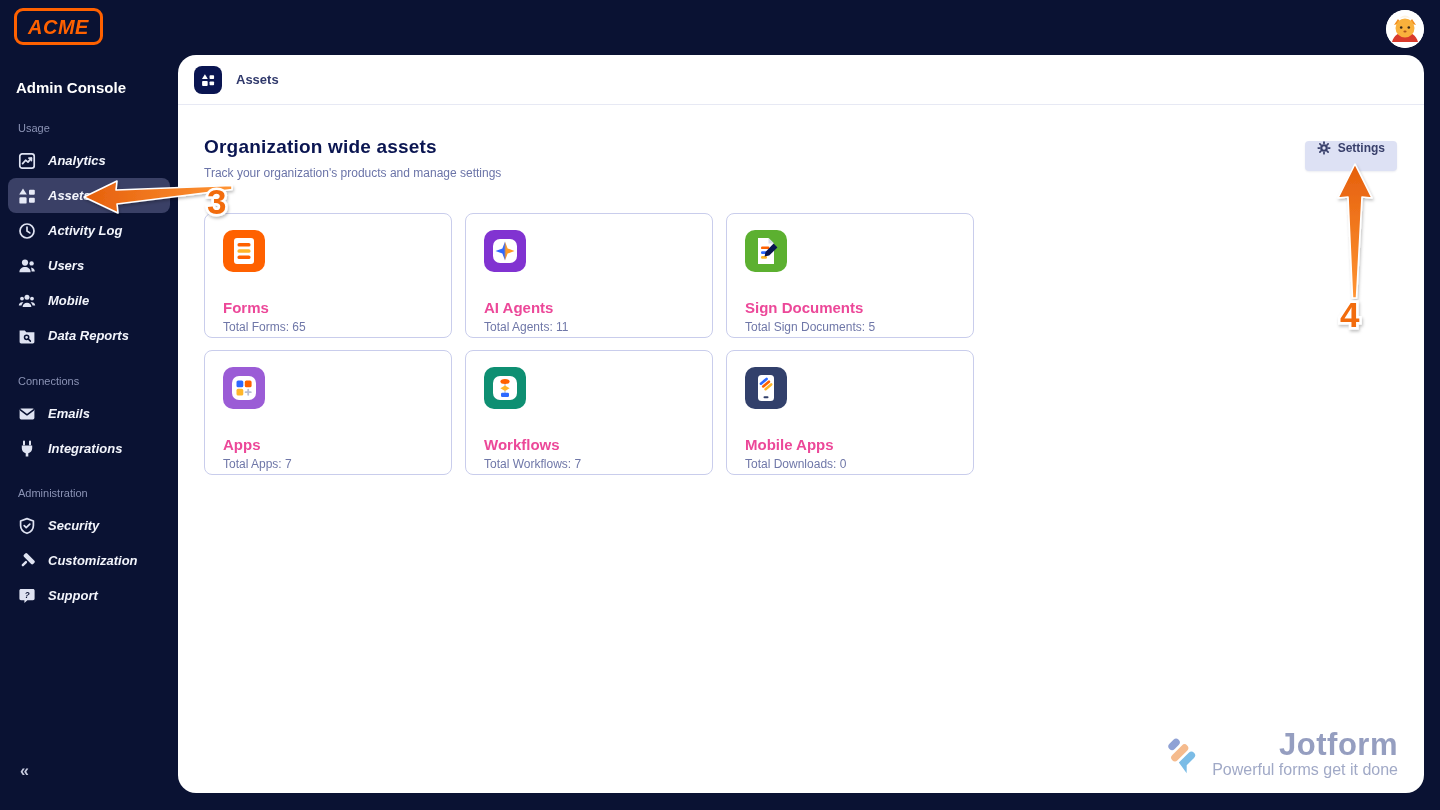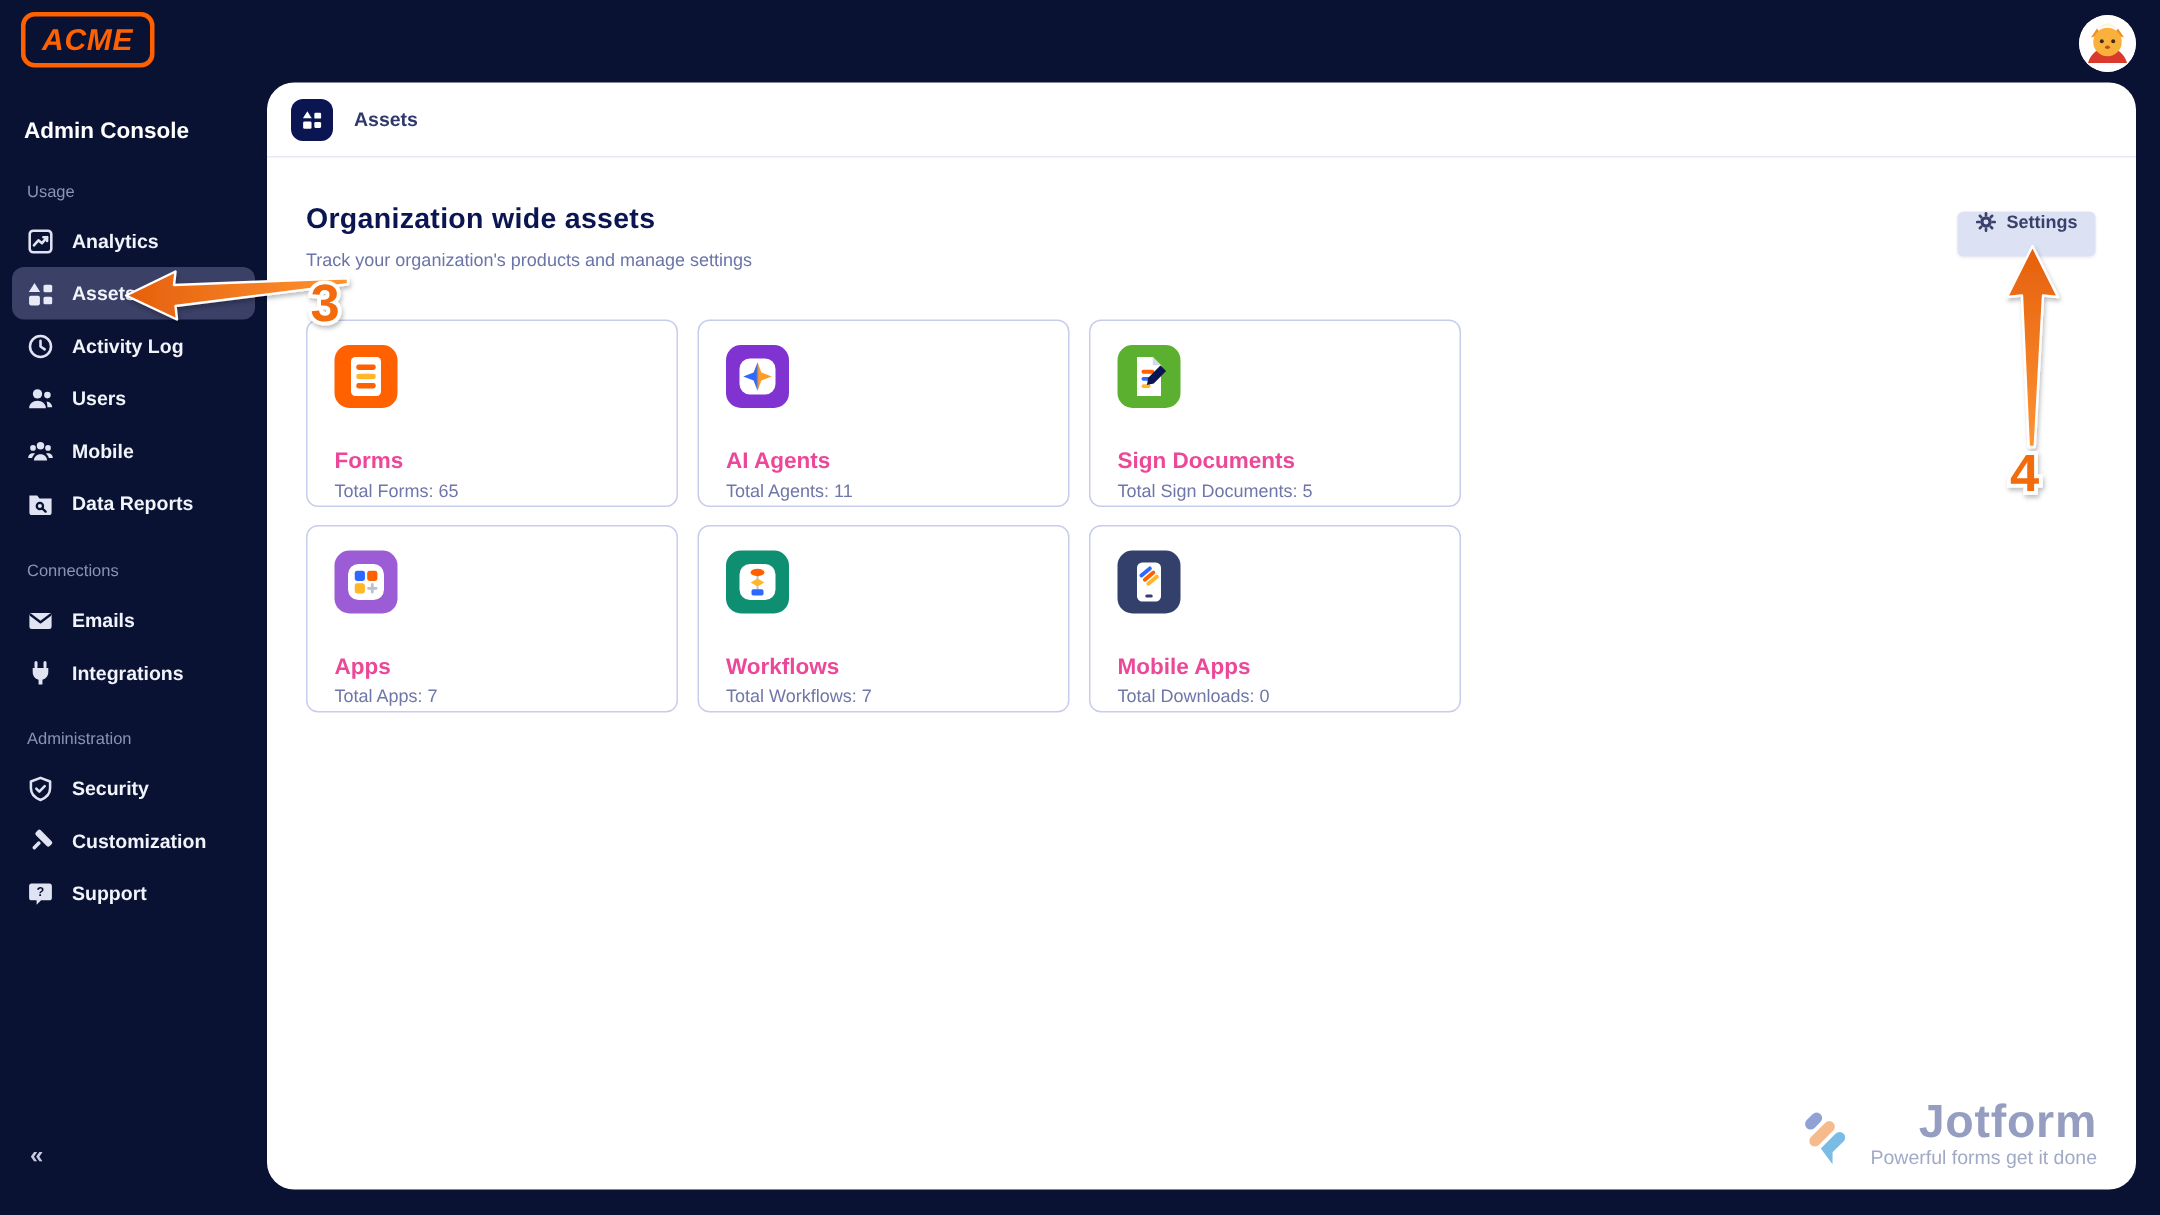--- a/index.html
+++ b/index.html
@@ -14,21 +14,21 @@
   .sidebar { position:absolute; left:0; top:0; width:178px; height:640px; }
   .acme-logo {
     position:absolute; left:14px; top:8px; height:37px;
     border:3px solid #ff6100; border-radius:9px; padding:2px 11px 0;
     color:#ff6100; font-weight:bold; font-style:italic; font-size:20px;
     letter-spacing:.5px; display:flex; align-items:center;
   }
   .admin-title { position:absolute; left:16px; top:79px; color:#ffffff; font-size:15px; font-weight:700; }
   .nav-section { position:absolute; left:0; width:178px; }
   .nav-label { padding:0 18px; font-size:11px; font-weight:400; color:#8b93b5; }
-  .nav-items { margin-top:9px; }
+  .nav-items { margin-top:9px;font-style:italic; }
   .nav-item {
     height:35px; display:flex; align-items:center; gap:12px; padding-left:18px;
     color:#f2f4fb; font-size:13px; font-weight:700; cursor:pointer;
   }
   .nav-item.active { background:#3a4066; border-radius:8px; margin:0 8px; padding-left:10px; }
   .nav-icon { width:18px; height:18px; flex:0 0 18px; display:flex; align-items:center; justify-content:center; }
   .collapse { position:absolute; left:20px; top:762px; color:#c7cbdf; font-size:16px; font-weight:700; cursor:pointer; }
 
   .avatar {
     position:absolute; right:16px; top:10px; width:38px; height:38px; border-radius:50%;
@@ -71,21 +71,21 @@
   .card-title { margin-top:27px; font-size:15px; font-weight:800; color:#ec4899; }
   .card-stat { margin-top:4px; font-size:12px; color:#6f77a8; }
 
   
   .watermark {
     position:absolute; right:26px; bottom:14px; display:flex; align-items:flex-start; gap:8px;
     opacity:.92; pointer-events:none;
   }
   .wm-text { display:flex; flex-direction:column; align-items:flex-end; }
   .wm-brand { font-size:31px; font-weight:800; color:#8d96bb; line-height:1; letter-spacing:.5px; }
-  .wm-tagline { font-size:13px; color:#99a2c2; margin-top:1px; }
+  .wm-tagline { font-size:16px; color:#99a2c2; margin-top:1px; }
 
   
   .annotations { position:absolute; left:0; top:0; width:1440px; height:810px; pointer-events:none; z-index:40; }
   .ann-number {
     font-family:"Liberation Sans","DejaVu Sans",sans-serif;
     font-size:35px; font-weight:800; fill:#f26c0d;
     stroke:#ffffff; stroke-width:5px; paint-order:stroke;
   }
 </style>
 </head>

